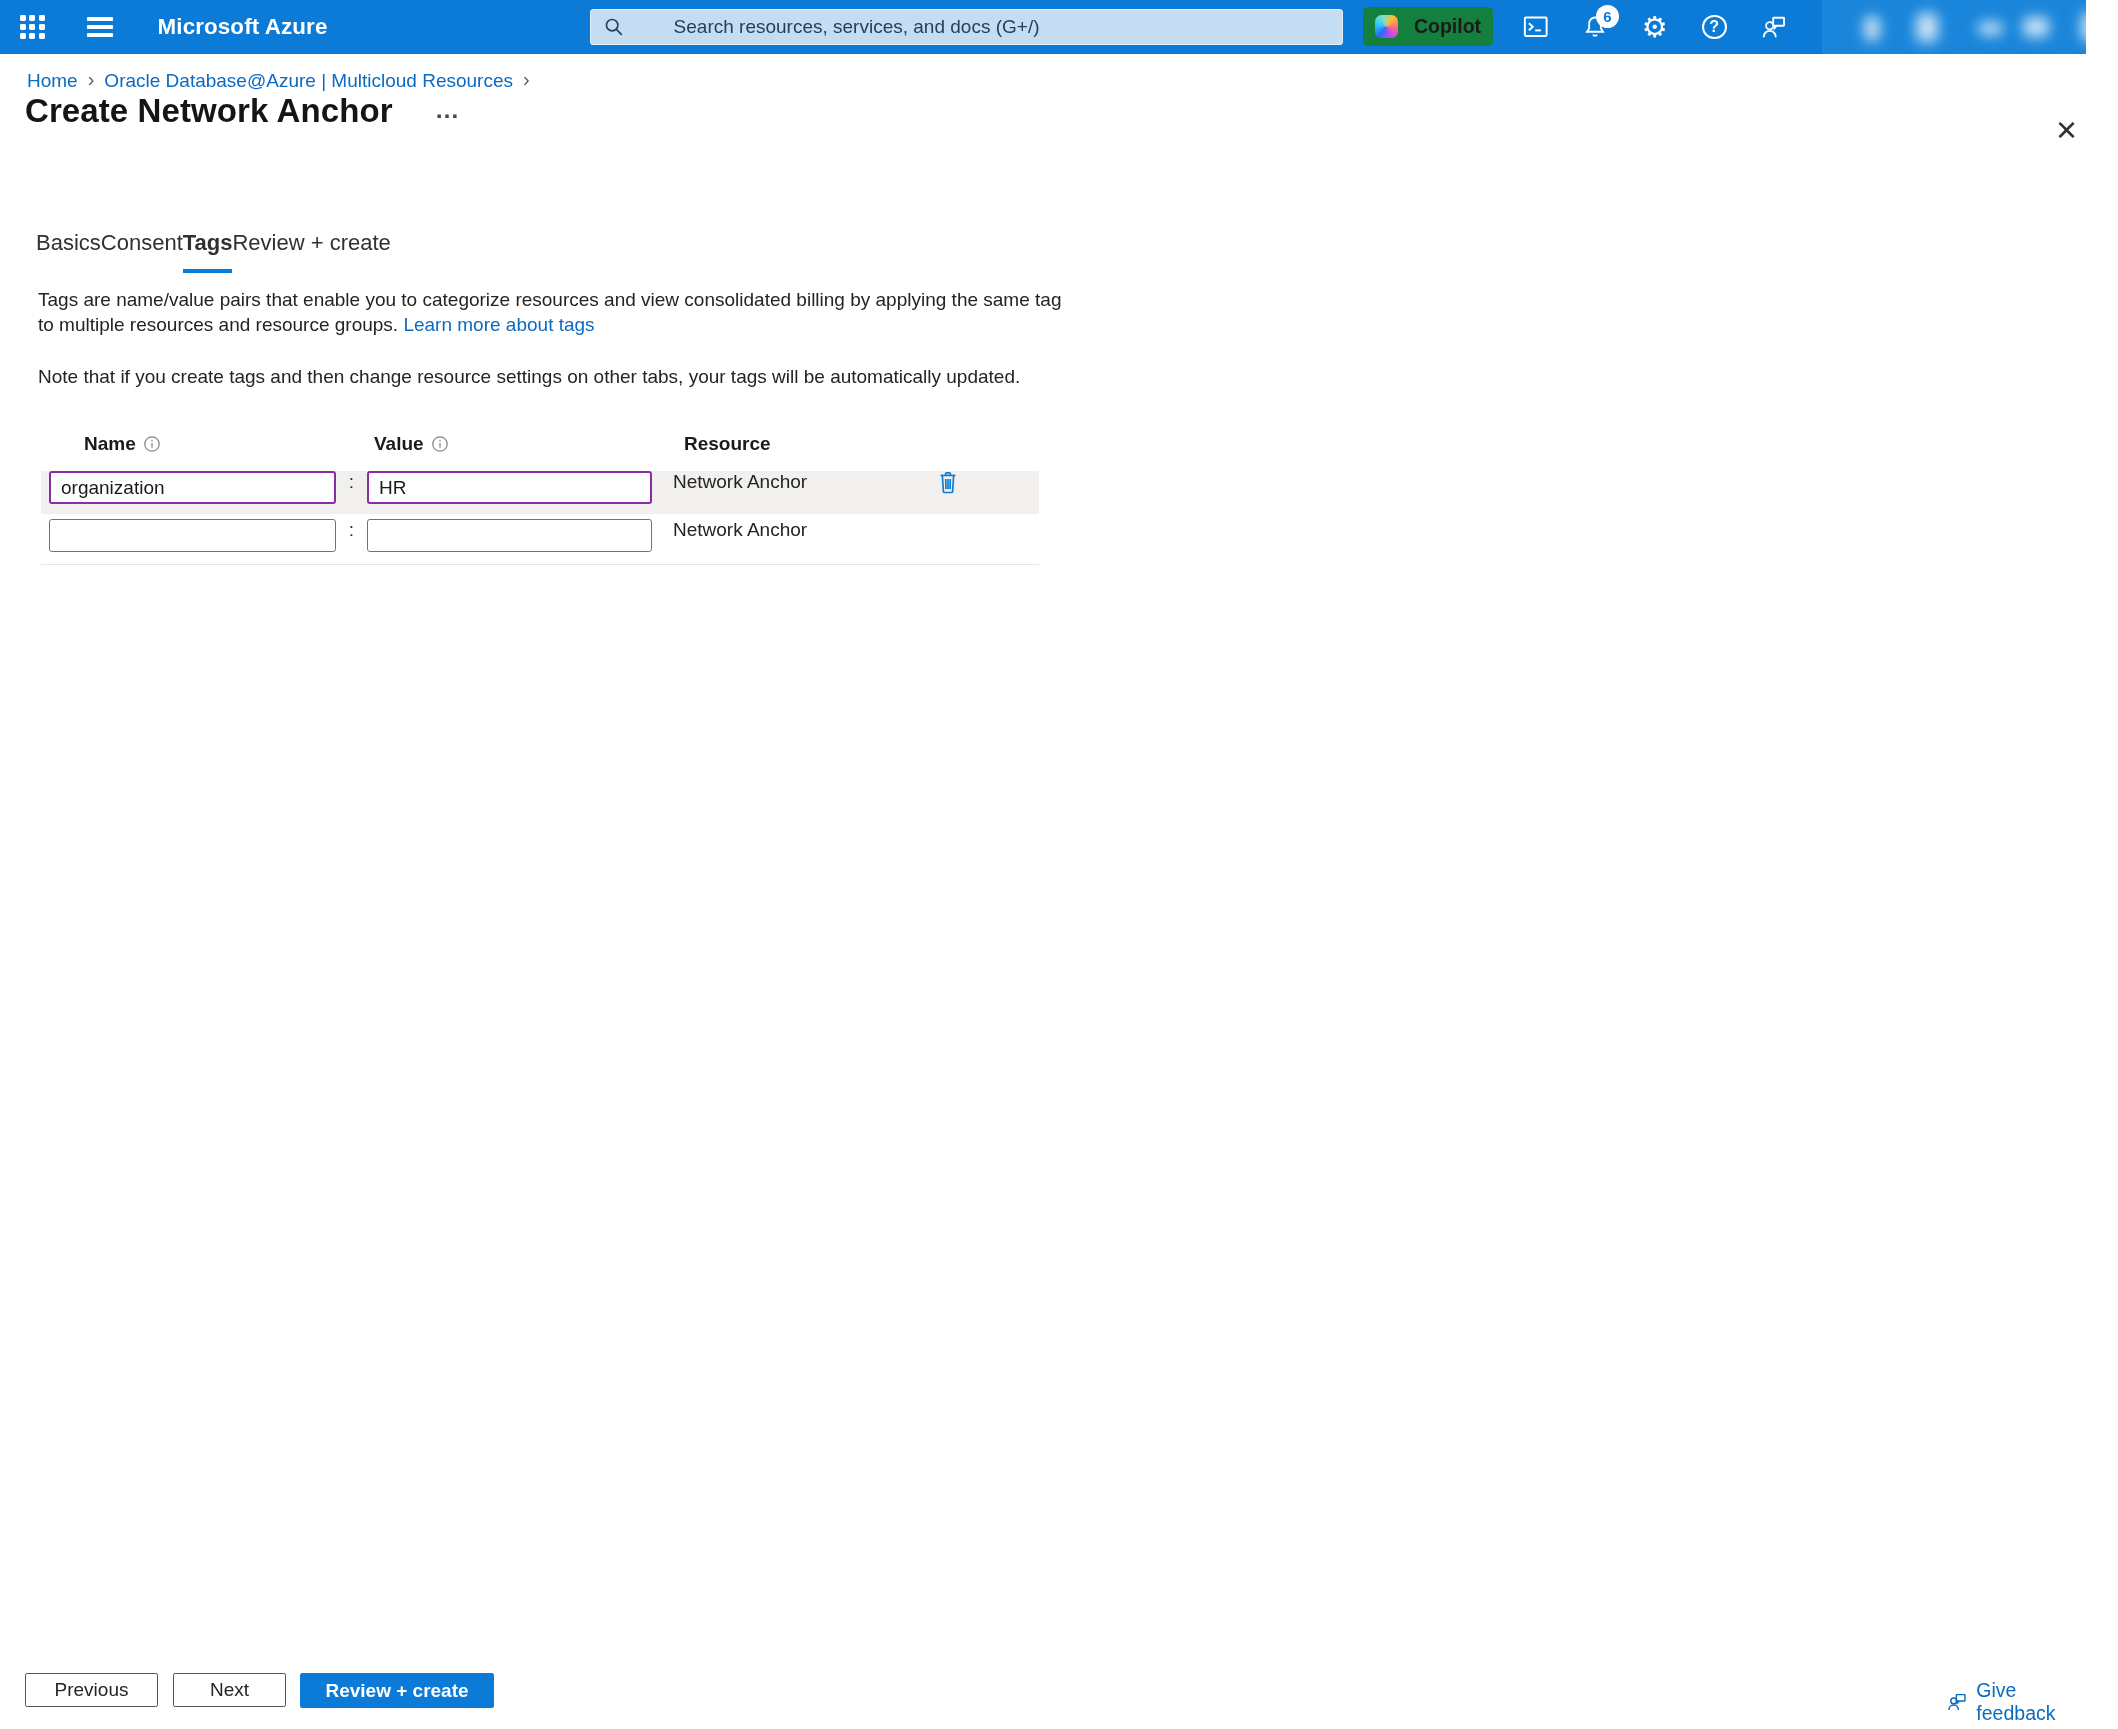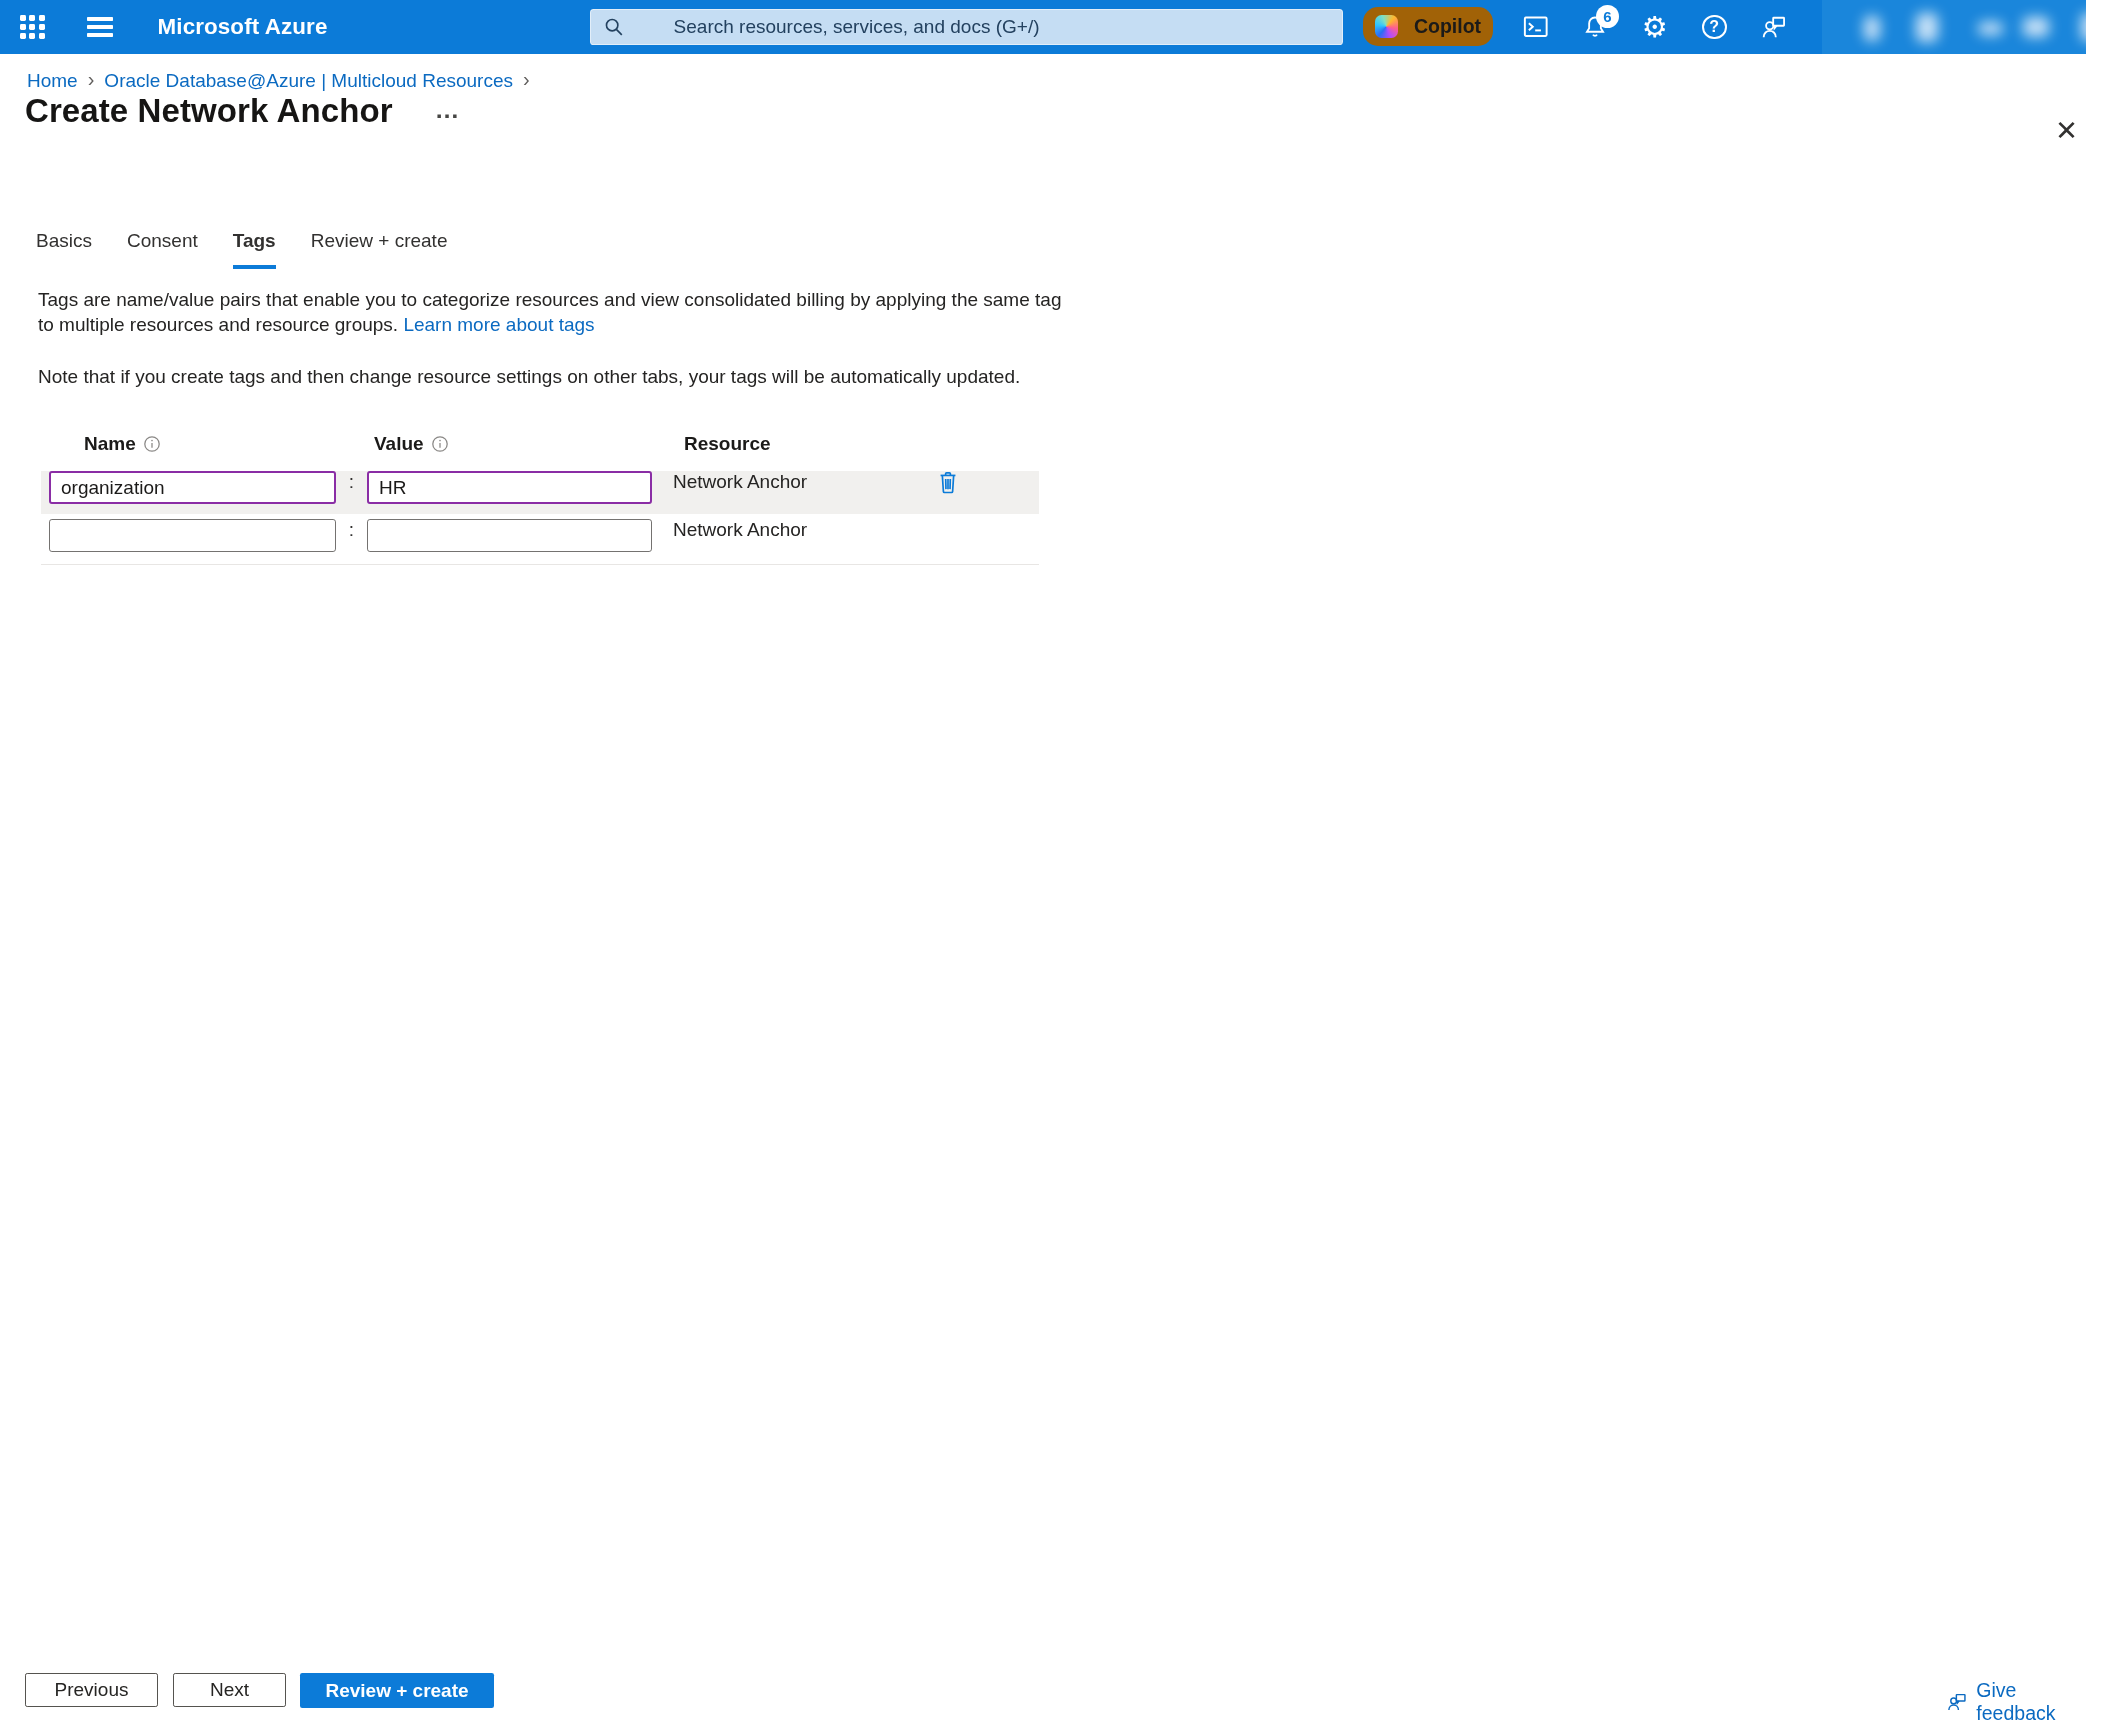--- a/index.html
+++ b/index.html
@@ -10,42 +10,42 @@
   
   .topbar { position:absolute; left:0; top:0; width:2119px; height:54px; background:#0c7bd8; display:flex; align-items:center; }
   .waffle { width:24.6px; height:24.6px; margin-left:20px; display:grid; grid-template-columns:repeat(3,5.8px); grid-template-rows:repeat(3,5.8px); gap:3.6px; cursor:pointer; }
   .waffle span { width:5.8px; height:5.8px; background:#fff; border-radius:1.4px; }
   .hamburger { margin-left:42px; width:26px; cursor:pointer; }
   .hamburger div { height:3.6px; background:#fff; border-radius:0.7px; margin:4.3px 0; }
   .brand { color:#fff; font-size:22.4px; font-weight:700; margin-left:45px; letter-spacing:0.1px; cursor:pointer; }
   .searchbox { position:absolute; left:590px; top:8.7px; width:753px; height:36px; background:#c5ddf3; border:1.4px solid rgba(255,255,255,.5); border-radius:3.6px; display:flex; align-items:center; padding:0 11.6px;gap:39px; }
   .searchbox input { flex:1; background:transparent; border:none; outline:none; font-family:"Liberation Sans",sans-serif; font-size:19px; color:#23415f; margin-left:10px; }
   .searchbox input::placeholder { color:#23415f; opacity:1; }
-  .copilot-btn { position:absolute; left:1363px; top:7.2px; width:130px; height:39px; background:#a16207; border-radius:15px; display:flex; align-items:center; justify-content:center; gap:16px; cursor:pointer; }
+  .copilot-btn { position:absolute; left:1363px; top:7.2px; width:130px; height:39px; background:#15803d; border-radius:5px; display:flex; align-items:center; justify-content:center; gap:16px; cursor:pointer; }
   .copilot-icon { width:23px; height:23px; border-radius:6.5px; background:conic-gradient(from 220deg,#2a6df5,#30c5ff,#7ee0c3,#ffb92e,#ff5e8f,#b04cff,#2a6df5); }
   .copilot-btn b { font-size:19.5px; color:#1b1a19; }
   .topbar-icons { position:absolute; left:1522px; top:0; height:54px; display:flex; align-items:center; gap:32px; }
   .tb-ic { width:27.5px; height:27.5px; display:flex; align-items:center; justify-content:center; cursor:pointer; position:relative; color:#fff; }
   .badge { position:absolute; top:-8.7px; right:-10px; width:23px; height:23px; background:#fff; color:#0c7bd8; border-radius:50%; font-size:15px; font-weight:700; display:flex; align-items:center; justify-content:center; }
   .gear-glyph { font-size:29px; line-height:1; }
   .help-circle { width:24.6px; height:24.6px; border:2.2px solid #fff; border-radius:50%; display:flex; align-items:center; justify-content:center; font-size:16px; font-weight:700; color:#fff; }
   .blurzone { position:absolute; right:0; top:0; width:297px; height:54px; background:#1e85d6; filter:saturate(1.05); }
   .blob { position:absolute; background:rgba(255,255,255,.75); filter:blur(6.5px); border-radius:5.8px; }
 
   
   .breadcrumb { position:absolute; left:27px; top:69px; display:flex; align-items:center; gap:10px; font-size:19px; }
   .crumb { color:#0b6ac1; cursor:pointer; }
   .crumb-sep { color:#605e5c; font-size:20px; transform:translateY(-1.4px); }
   .page-title-row { position:absolute; left:25px; top:92px; display:flex; align-items:flex-start; gap:42px; }
   .page-title { font-size:33px; font-weight:700; color:#161514; letter-spacing:0.1px; }
   .title-ellipsis { font-size:24.6px; color:#464644; font-weight:700; margin-top:4.3px; cursor:pointer; letter-spacing:1.4px; }
   .close-btn { position:absolute; left:2055px; top:114px; font-size:27.5px; color:#323130; cursor:pointer; font-weight:400; }
 
   
-  .tabs { position:absolute; left:36px; top:230px; display:flex; gap:35px; font-size:19px; }
+  .tabs { position:absolute; left:36px; top:230px; display:flex; font-size:22px; }
   .tab { padding-bottom:13px; cursor:pointer; color:#323130; border-bottom:4.3px solid transparent; }
   .tab.active { font-weight:700; border-bottom:4.3px solid #0c7bd8; }
 
   
   .intro { position:absolute; left:38px; top:288px; width:1027px; font-size:19px; line-height:24.6px; color:#252423; }
   .learn-link { color:#0b6ac1; cursor:pointer; }
   .note { position:absolute; left:38px; top:366px; width:1085px; font-size:19px; color:#252423; }
 
   
   .tbl-header { position:absolute; top:433px; font-size:19px; font-weight:700; color:#1b1a19; display:flex; align-items:center; gap:7.2px; }

